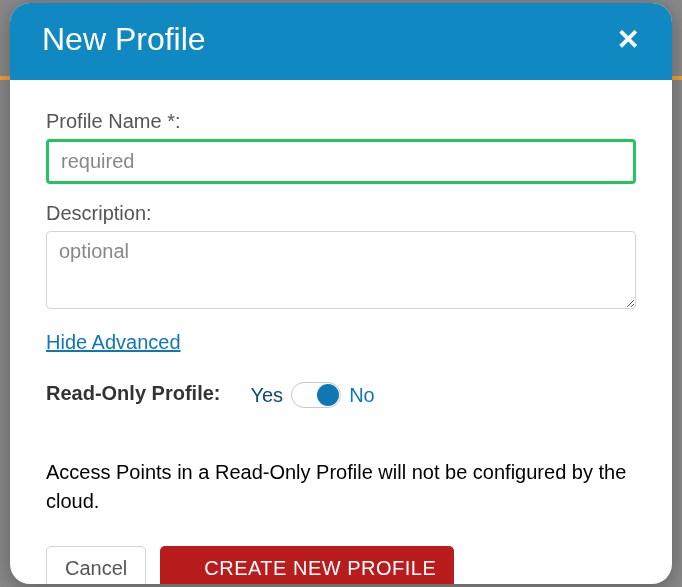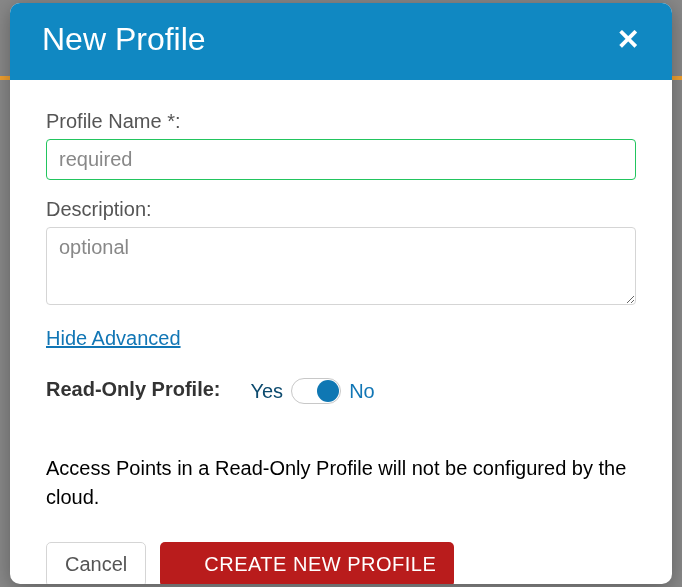--- a/index.html
+++ b/index.html
@@ -24,21 +24,21 @@
       background: #f0a030;
       z-index: 0;
     }
     .modal {
       position: absolute;
       top: 3px;
       left: 10px;
       right: 10px;
       bottom: 3px;
       background: #fff;
-      border-radius: 10px;
+      border-radius: 20px;
       box-shadow: 0 4px 20px rgba(0,0,0,0.3);
       display: flex;
       flex-direction: column;
       overflow: hidden;
     }
     .modal-header {
       background: #1088c2;
       color: #fff;
       padding: 18px 28px 22px 32px;
       display: flex;
@@ -67,21 +67,21 @@
     }
     .form-label {
       display: block;
       font-size: 20px;
       color: #555;
       margin-bottom: 6px;
       font-weight: 400;
     }
     .form-input {
       width: 100%;
-      border: 1px solid #22c55e;
+      border: 3px solid #22c55e;
       border-radius: 4px;
       padding: 8px 12px;
       font-size: 20px;
       color: #555;
       font-family: inherit;
     }
     .form-input::placeholder {
       color: #888;
     }
     .form-textarea {

